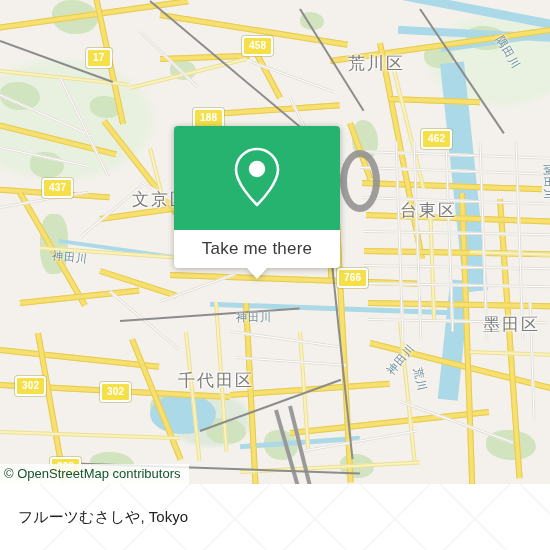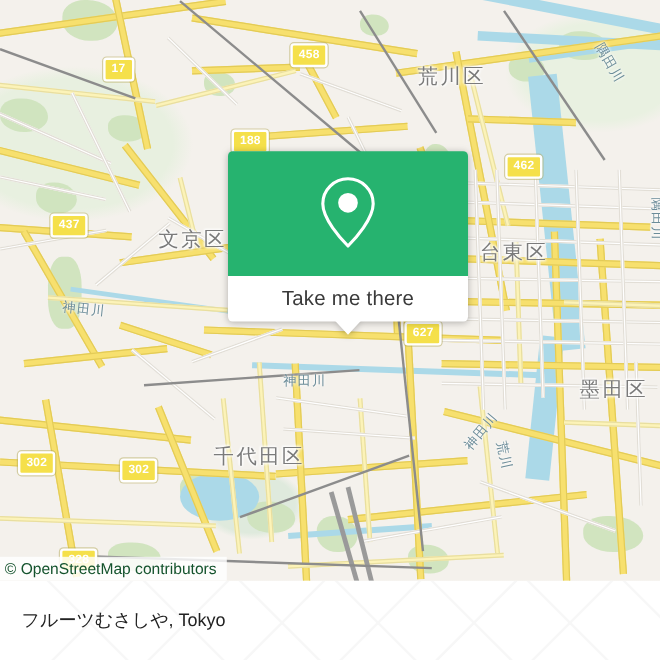--- a/index.html
+++ b/index.html
@@ -76,22 +76,22 @@
     color: #14532d;
     font-size: 13px;
     line-height: 18px;
     padding: 1px 8px 1px 4px;
     white-space: nowrap;
   }
 
   
   #popup {
     position: absolute;
-    left: 190px; top: 126px;
-    width: 200px;
+    left: 174px; top: 126px;
+    width: 166px;
     filter: drop-shadow(0 1px 3px rgba(0,0,0,.28));
     z-index: 20;
   }
   #popup-top {
     height: 104px;
     background: #26b36f;
     border-radius: 4px 4px 0 0;
     display: flex; align-items: center; justify-content: center;
   }
   #popup-bottom {
@@ -291,21 +291,21 @@
     <div class="rivlabel" style="left:383px;top:352px;transform:rotate(-50deg);">神田川</div>
     <div class="rivlabel" style="left:530px;top:175px;transform:rotate(90deg);">隅田川</div>
     <div class="rivlabel" style="left:408px;top:372px;transform:rotate(78deg);">荒川</div>
     <div class="rivlabel" style="left:52px;top:250px;transform:rotate(6deg);">神田川</div>
 
     <div class="shield" style="left:242px;top:36px;">458</div>
     <div class="shield" style="left:86px;top:48px;">17</div>
     <div class="shield" style="left:193px;top:108px;">188</div>
     <div class="shield" style="left:421px;top:129px;">462</div>
     <div class="shield" style="left:42px;top:178px;">437</div>
-    <div class="shield" style="left:337px;top:268px;">627</div>
+    <div class="shield" style="left:337px;top:268px;">766</div>
     <div class="shield" style="left:15px;top:376px;">302</div>
     <div class="shield" style="left:100px;top:382px;">302</div>
     <div class="shield" style="left:50px;top:457px;">328</div>
 
     <div id="attribution">© OpenStreetMap contributors</div>
   </div>
 
   <div id="popup">
     <div id="popup-top">
       <span>

